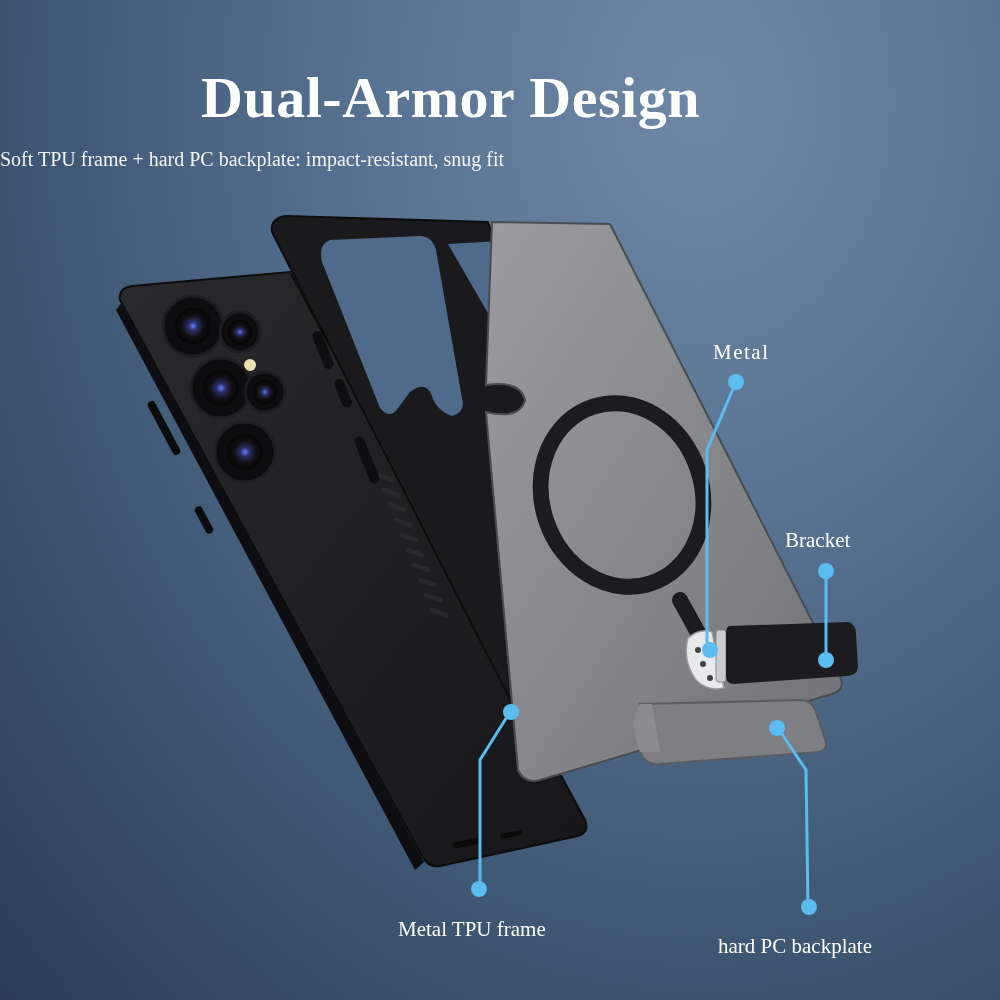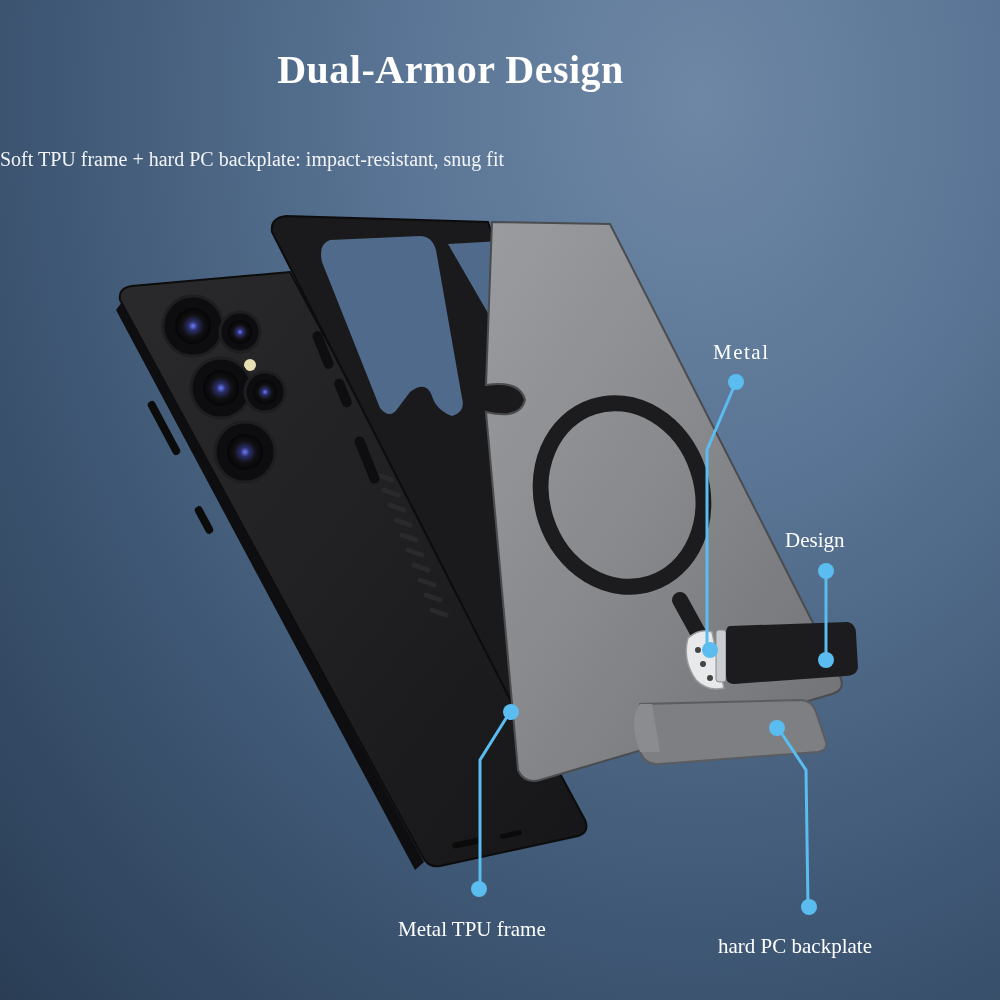--- a/index.html
+++ b/index.html
@@ -2,22 +2,22 @@
 <html><head>
   <meta charset="utf-8">
   <style>
     html, body { margin: 0; padding: 0; }
     body {
       width: 1000px; height: 1000px; overflow: hidden; position: relative;
       background: radial-gradient(ellipse at 70% 10%, #6e87a5 0%, #5a7595 30%, #3f5875 65%, #2a3d55 100%);
       font-family: "Liberation Serif", serif;
     }
     .title {
-      position: absolute; top: 46px; left: 0; width: 901px; text-align: center;
-      color: #ffffff; font-size: 40px; font-weight: bold; letter-spacing: 0.5px;
+      position: absolute; top: 64px; left: 0; width: 901px; text-align: center;
+      color: #ffffff; font-size: 58px; font-weight: bold; letter-spacing: 0.5px;
     }
     .subtitle {
       position: absolute; top: 148px; left: 0; width: 1000px; 
       color: #f2f4f7; font-size: 20px;
     }
     .label {
       position: absolute; color: #ffffff; font-size: 21px; white-space: nowrap;
     }
     #art { position: absolute; left: 0; top: 0; }
   </style>
@@ -128,15 +128,15 @@
     <circle cx="826" cy="571" r="8"></circle>
     <circle cx="826" cy="660" r="8"></circle>
     <circle cx="511" cy="712" r="8"></circle>
     <circle cx="479" cy="889" r="8"></circle>
     <circle cx="777" cy="728" r="8"></circle>
     <circle cx="809" cy="907" r="8"></circle>
   </g>
 </svg>
 
 <div class="label" style="left:713px; top:340px; letter-spacing:1.5px;text-align:center;">Metal</div>
-<div class="label" style="left:785px; top:528px;">Design</div>
+<div class="label" style="left:785px; top:528px;">Bracket</div>
 <div class="label" style="left:398px; top:917px;">Metal TPU frame</div>
 <div class="label" style="left:718px; top:934px;">hard PC backplate</div>
 
 </body></html>

